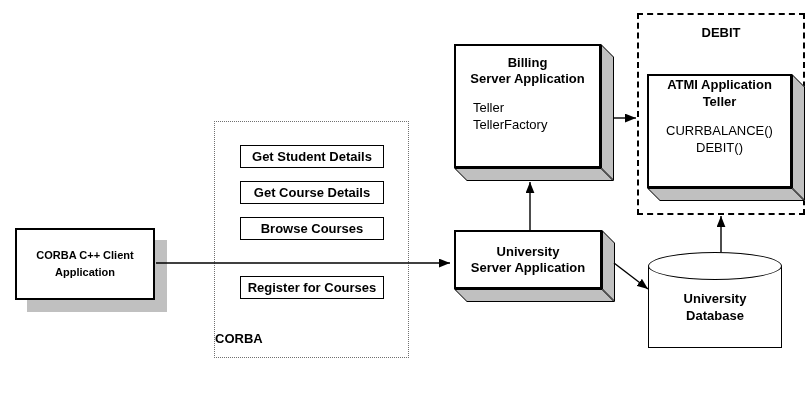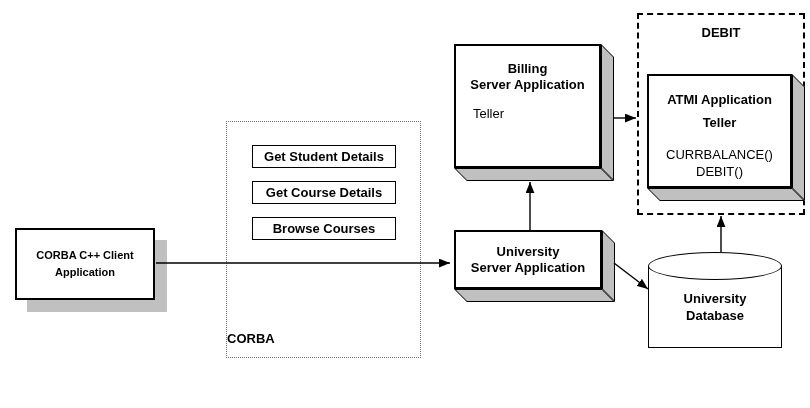--- a/index.html
+++ b/index.html
@@ -13,21 +13,21 @@
   .shadow{position:absolute;left:27px;top:240px;width:140px;height:72px;background:#c0c0c0;}
   .plainbox{
     position:absolute;left:15px;top:228px;width:140px;height:72px;
     background:#fff;border:2px solid #000;box-sizing:border-box;
     display:flex;align-items:center;justify-content:center;text-align:center;
     font-weight:bold;font-size:11px;line-height:17px;
   }
 
   
   .dotted{
-    position:absolute;left:226px;top:121px;width:195px;height:237px;
+    position:absolute;left:214px;top:121px;width:195px;height:237px;
     border:1px dotted #707070;box-sizing:border-box;
   }
   .opbtn{
     position:absolute;left:25px;width:144px;height:23px;
     background:#fff;border:1.5px solid #000;box-sizing:border-box;
     display:flex;align-items:center;justify-content:center;
     font-weight:bold;font-size:13px;
   }
   .group-label{
     position:absolute;left:0;right:0;bottom:11px;text-align:left;
@@ -87,31 +87,33 @@
   <div class="shadow"></div>
   <div class="plainbox">
     <span class="pre">CORBA C++ Client
 Application</span>
   </div>
 
   <div class="dotted">
     <div class="opbtn" style="top:23px">Get Student Details</div>
     <div class="opbtn" style="top:95px">Browse Courses</div>
     <div class="opbtn" style="top:59px">Get Course Details</div>
+    <div class="opbtn" style="top:154px">Register for Courses</div>
     <div class="group-label">CORBA</div>
   </div>
 
   <div class="box3d" style="left:454px;top:44px;width:147px;height:124px">
     <div class="side-r" style="left:147px;top:0;width:13px;height:124px"></div>
     <div class="side-b" style="left:0;top:124px;width:147px;height:13px"></div>
     <div class="face">
-      <div class="title pre" style="margin-top:15px">Billing
+      <div class="title pre" style="margin-top:9px">Billing
 Server Application</div>
       <div class="iface-list">
         <div>Teller</div>
+        <div>TellerFactory</div>
       </div>
     </div>
   </div>
 
   <div class="box3d" style="left:454px;top:230px;width:148px;height:59px">
     <div class="side-r" style="left:148px;top:0;width:13px;height:59px"></div>
     <div class="side-b" style="left:0;top:59px;width:148px;height:13px"></div>
     <div class="face" style="display:flex;align-items:center;justify-content:center">
       <div class="title pre">University
 Server Application</div>
@@ -119,21 +121,21 @@
   </div>
 
   <div class="dashed">
     <div class="group-title">DEBIT</div>
   </div>
 
   <div class="box3d" style="left:647px;top:74px;width:145px;height:114px">
     <div class="side-r" style="left:145px;top:0;width:13px;height:114px"></div>
     <div class="side-b" style="left:0;top:114px;width:145px;height:13px"></div>
     <div class="face">
-      <div class="title pre" style="margin-top:12px;line-height:23px">ATMI Application
+      <div class="title pre" style="margin-top:0;line-height:17px">ATMI Application
 Teller</div>
       <div class="method-list">
         <div>CURRBALANCE()</div>
         <div>DEBIT()</div>
       </div>
     </div>
   </div>
 
   <div class="cyl">
     <div class="cyl-top"></div>

